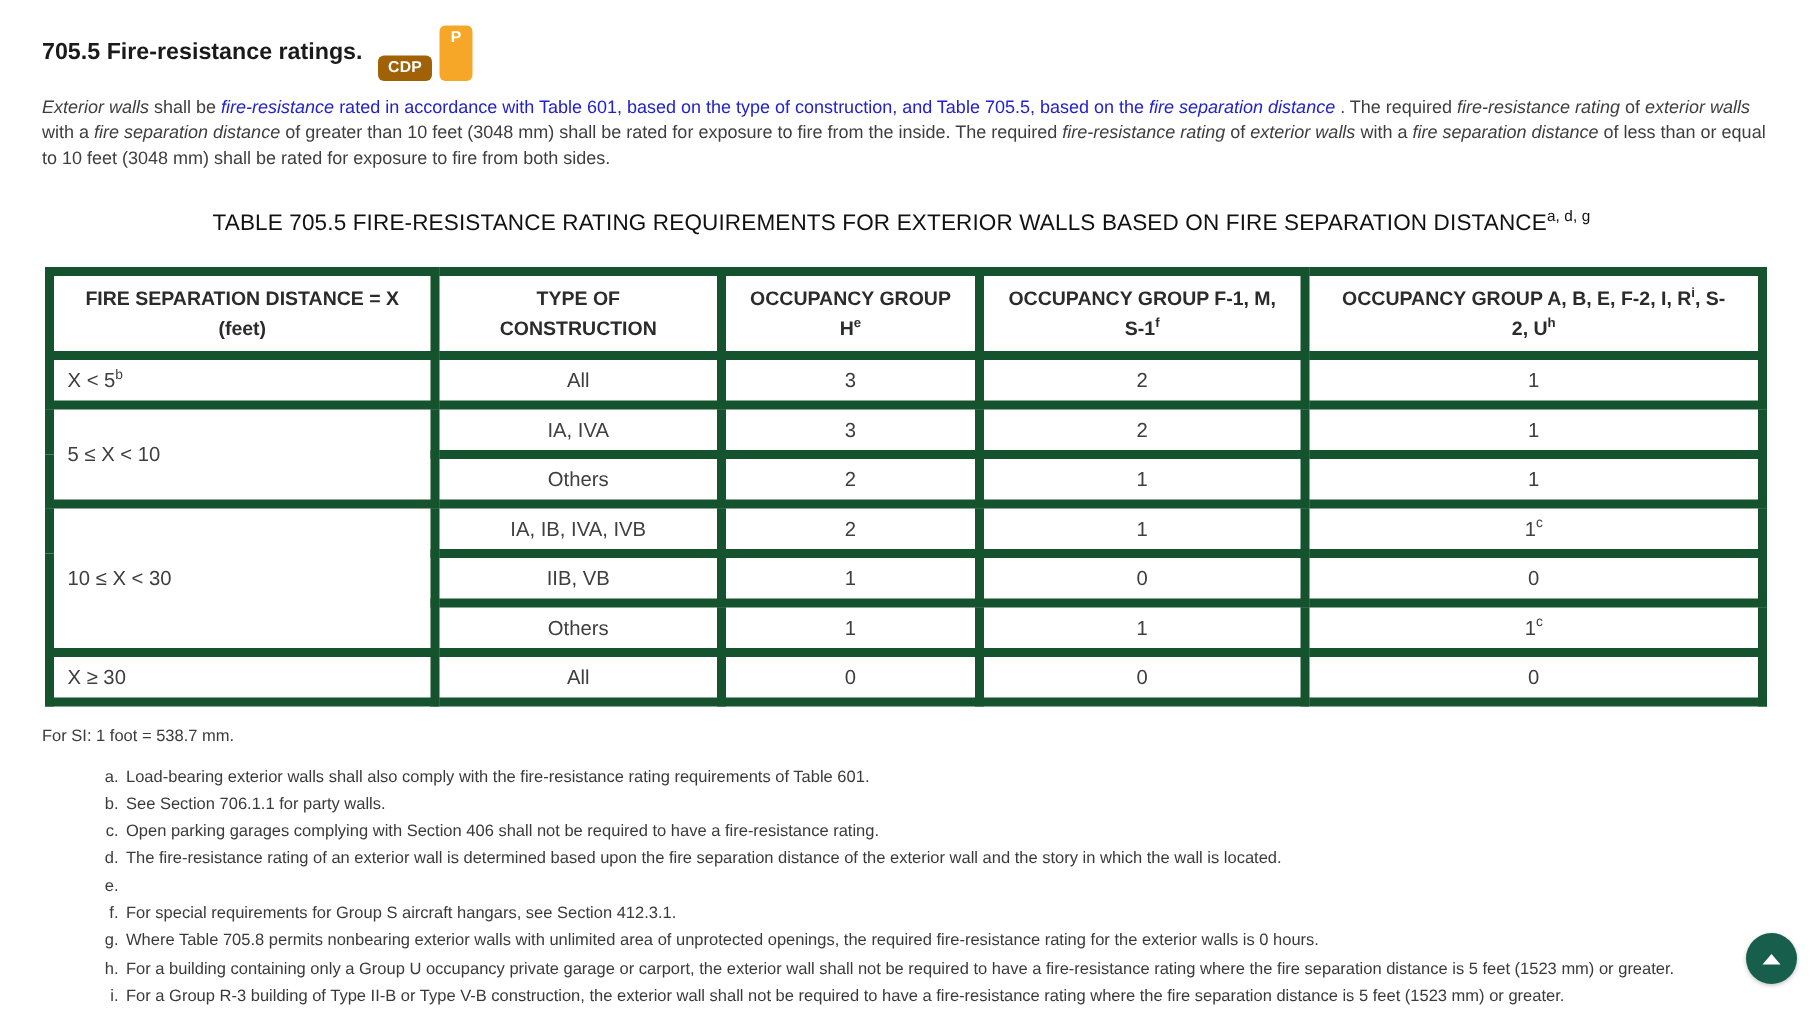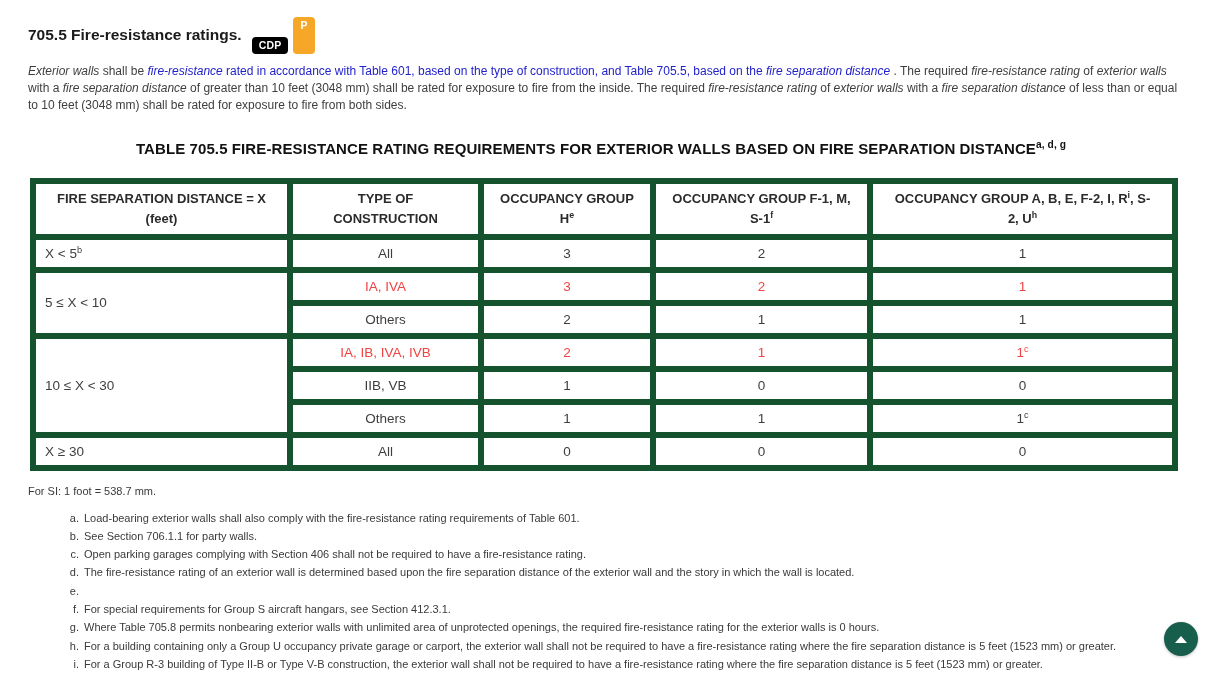--- a/index.html
+++ b/index.html
@@ -11,50 +11,50 @@
   .heading-row { display: flex; align-items: center; gap: 6px; }
   .heading { font-size: 15.5px; font-weight: bold; color: #1a1a1a; }
   .badges { display: inline-flex; gap: 5px; margin-left: 4px; }
   .badge { color: #fff; font-size: 10.5px; font-weight: bold; padding: 3px 7px; border-radius: 4px; line-height: 1; letter-spacing: .2px; cursor: pointer; }
 
   .para { margin-top: 9px; width: 1157px; font-size: 12px; line-height: 17px; color: #3e3e3e; }
   .lnk { color: #2222cc; cursor: pointer; }
 
   sup { font-size: 0.68em; line-height: 0; vertical-align: super; }
 
-  .tbl-title { margin-top: 26px; width: 1142px; margin-left: 2px; text-align: center; font-weight: bold; font-size: 15px; color: #111; letter-spacing: .1px; }
+  .tbl-title { margin-top: 26px; width: 1142px; margin-left: 2px; text-align: center; font-weight: normal; font-size: 15px; color: #111; letter-spacing: .1px; }
 
   table.rating-table { border-collapse: collapse; table-layout: fixed; width: 1142px; margin-left: 2px; margin-top: 21px; border: 2px solid #1a1a1a; }
   .rating-table th, .rating-table td { border: 6px solid #14532d; text-align: center; vertical-align: middle; }
   .rating-table th { font-size: 13px; font-weight: bold; color: #2b2b2b; line-height: 20px; padding: 5px 4px; }
   .rating-table thead tr { border-bottom: 2px solid #1a1a1a; }
   .rating-table td { font-size: 13.5px; color: #3e3e3e; padding: 5px 6px; line-height: 17px; }
   .rating-table td.left-cell { text-align: left; padding-left: 9px; }
-  .rating-table td.blue-cell { color: #ef4444; cursor: pointer; }
+  .rating-table td.blue-cell { color: #404040; cursor: pointer; }
   .rating-table tbody tr.group-start td { border-top-width: 2px; }
 
   .for-si { margin-top: 14px; font-size: 11px; color: #3a3a3a; }
 
   .fn-list { margin-top: 12px; margin-left: 37px; }
   .fn-row { display: flex; line-height: 18.3px; font-size: 11px; color: #3a3a3a; }
   .fn-key { width: 14px; text-align: right; flex: 0 0 14px; margin-right: 5px; }
   .fn-text { white-space: nowrap; }
 
   .scroll-top { position: absolute; left: 1164px; top: 622px; width: 34px; height: 34px; border-radius: 50%; display: flex; align-items: center; justify-content: center; cursor: pointer; box-shadow: 0 1px 3px rgba(0,0,0,.25); }
   .up-tri { width: 0; height: 0; border-left: 6px solid transparent; border-right: 6px solid transparent; border-bottom: 7px solid #ffffff; }
 </style>
 </head>
 <body>
 
 <div class="page">
 
   <div class="heading-row">
     <span class="heading">705.5 Fire-resistance ratings.</span>
     <span class="badges">
-        <span class="badge" style="background: #000000; margin-top: 20px;">CDP</span>
+        <span class="badge" style="background: #a16207; margin-top: 20px;">CDP</span>
         <span class="badge" style="background: rgb(247, 167, 39);">P</span>
       </span>
   </div>
 
   <p class="para"><span style="font-style: italic;">Exterior walls</span><span> shall be </span><span class="lnk" style="font-style: italic;">fire-resistance</span><span class="lnk"> rated in accordance with Table 601, based on the type of construction, and Table 705.5, based on the </span><span class="lnk" style="font-style: italic;">fire separation distance</span><span> . The required </span><span style="font-style: italic;">fire-resistance rating</span><span> of </span><span style="font-style: italic;">exterior walls</span><span> with a </span><span style="font-style: italic;">fire separation distance</span><span> of greater than 10 feet (3048 mm) shall be rated for exposure to fire from the inside. The required </span><span style="font-style: italic;">fire-resistance rating</span><span> of </span><span style="font-style: italic;">exterior walls</span><span> with a </span><span style="font-style: italic;">fire separation distance</span><span> of less than or equal to 10 feet (3048 mm) shall be rated for exposure to fire from both sides.</span></p>
 
   <div class="tbl-title"><span>TABLE 705.5 FIRE-RESISTANCE RATING REQUIREMENTS FOR EXTERIOR WALLS BASED ON FIRE SEPARATION DISTANCE</span><sup>a, d, g</sup></div>
 
   <table class="rating-table">
     <colgroup>

